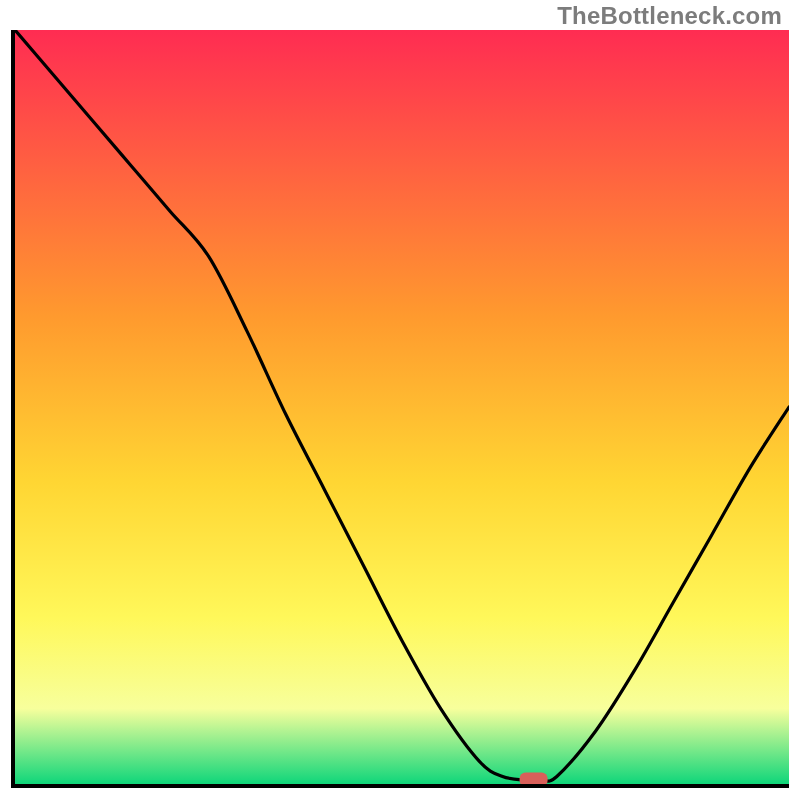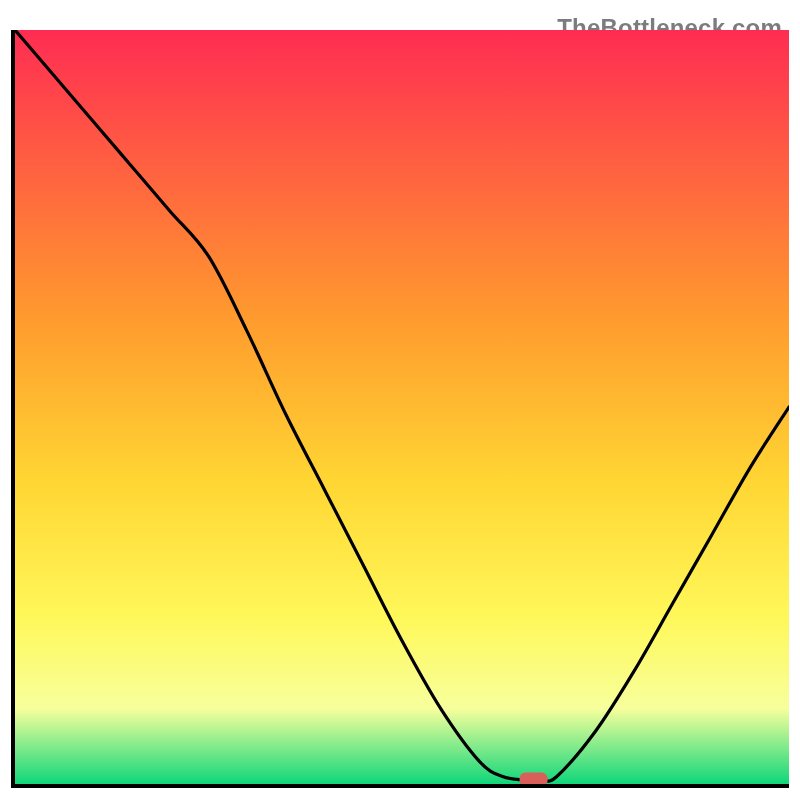--- a/index.html
+++ b/index.html
@@ -10,21 +10,21 @@
     background: #ffffff;
     font-family: Arial, Helvetica, sans-serif;
   }
   .canvas {
     position: relative;
     width: 800px;
     height: 800px;
   }
   .watermark {
     position: absolute;
-    top: 14px;
+    top: 2px;
     right: 18px;
     font-size: 24px;
     font-weight: bold;
     color: #7c7c7c;
     letter-spacing: 0.2px;
   }
   .plot {
     position: absolute;
     left: 11px;
     top: 30px;

